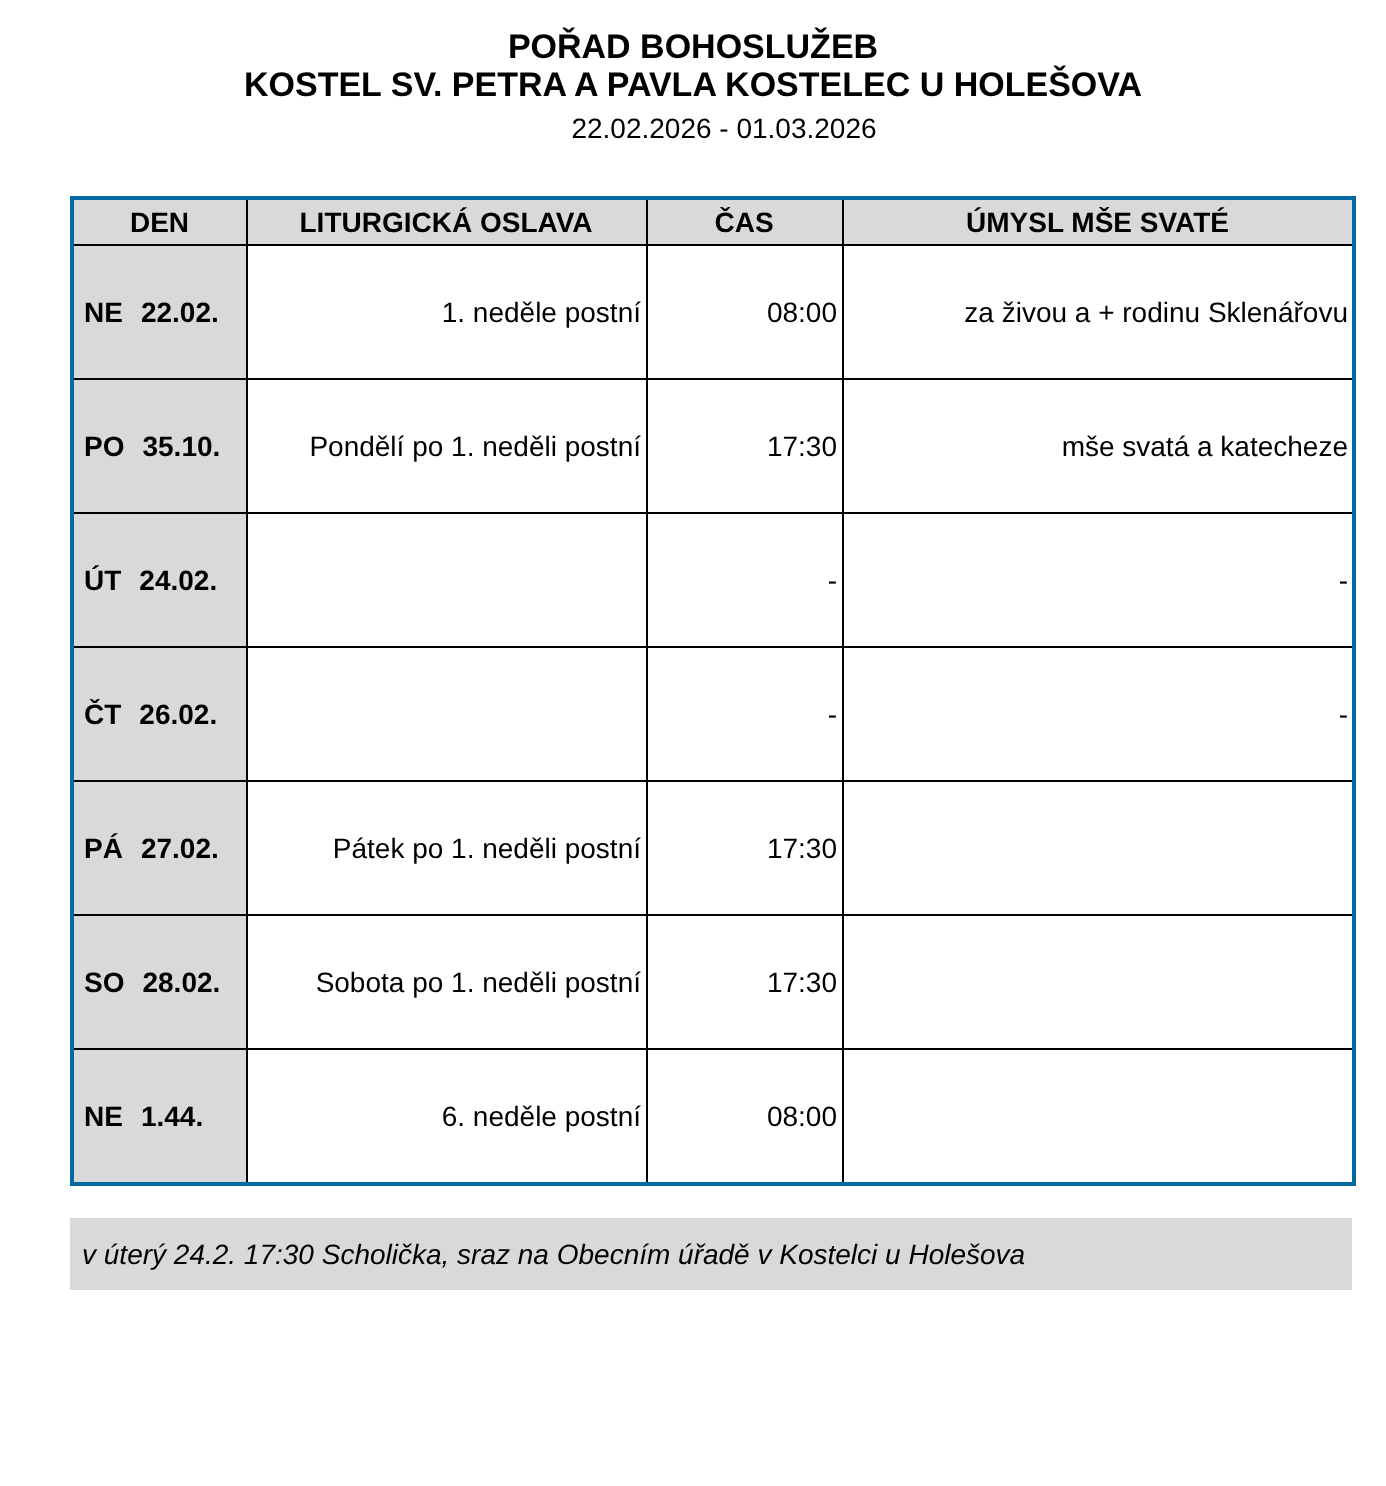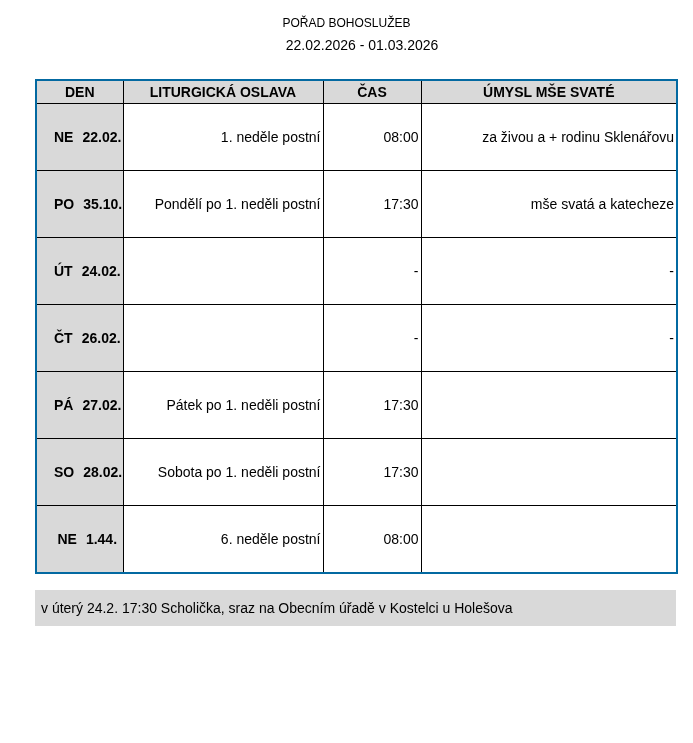--- a/index.html
+++ b/index.html
@@ -6,22 +6,22 @@
   html, body { background: #ffffff; }
   body {
     width: 693px;
     height: 743px;
     font-family: "Liberation Sans", sans-serif;
     color: #000000;
     position: relative;
   }
   .titles { padding-top: 14px; text-align: center; }
   .title, .subtitle {
-    font-size: 12px;
-    font-weight: normal;
+    font-size: 17px;
+    font-weight: bold;
     line-height: 19px;
   }
   .date-range { font-size: 14px; line-height: 18px; margin-top: 3px; padding-left: 31px; }
 
   table.schedule {
     border-collapse: collapse;
     table-layout: fixed;
     width: 641px;
     margin: 25px 0 0 35px;
     border: 2px solid #0369a1;
@@ -38,40 +38,42 @@
     border: 1px solid #000000;
     font-size: 14px;
     text-align: right;
     vertical-align: middle;
     padding: 2px;
   }
   .schedule tbody tr { height: 67px; }
   td.day {
     background: var(--header-bg, #d9d9d9);
     font-weight: bold;
-    text-align: center;
-    padding-left: 17px;
+    text-align: left;
+    padding-left: 5px;
     white-space: nowrap;
   }
   td.day .date { margin-left: 9px; }
 
   .footer-note {
     margin: 16px 0 0 35px;
     width: 641px;
     background: var(--footer-bg, #d9d9d9);
     font-size: 14px;
     line-height: 18px;
     padding: 9px 2px 9px 6px;
+    font-style: italic;
   }
 </style>
 </head>
 <body>
 
 <div class="titles">
   <div class="title">POŘAD BOHOSLUŽEB</div>
+  <div class="subtitle">KOSTEL SV. PETRA A PAVLA KOSTELEC U HOLEŠOVA</div>
   <div class="date-range">22.02.2026 - 01.03.2026</div>
 </div>
 
 <table class="schedule">
   <colgroup>
     <col style="width:87px">
     <col style="width:200px">
     <col style="width:98px">
     <col style="width:256px">
   </colgroup>

